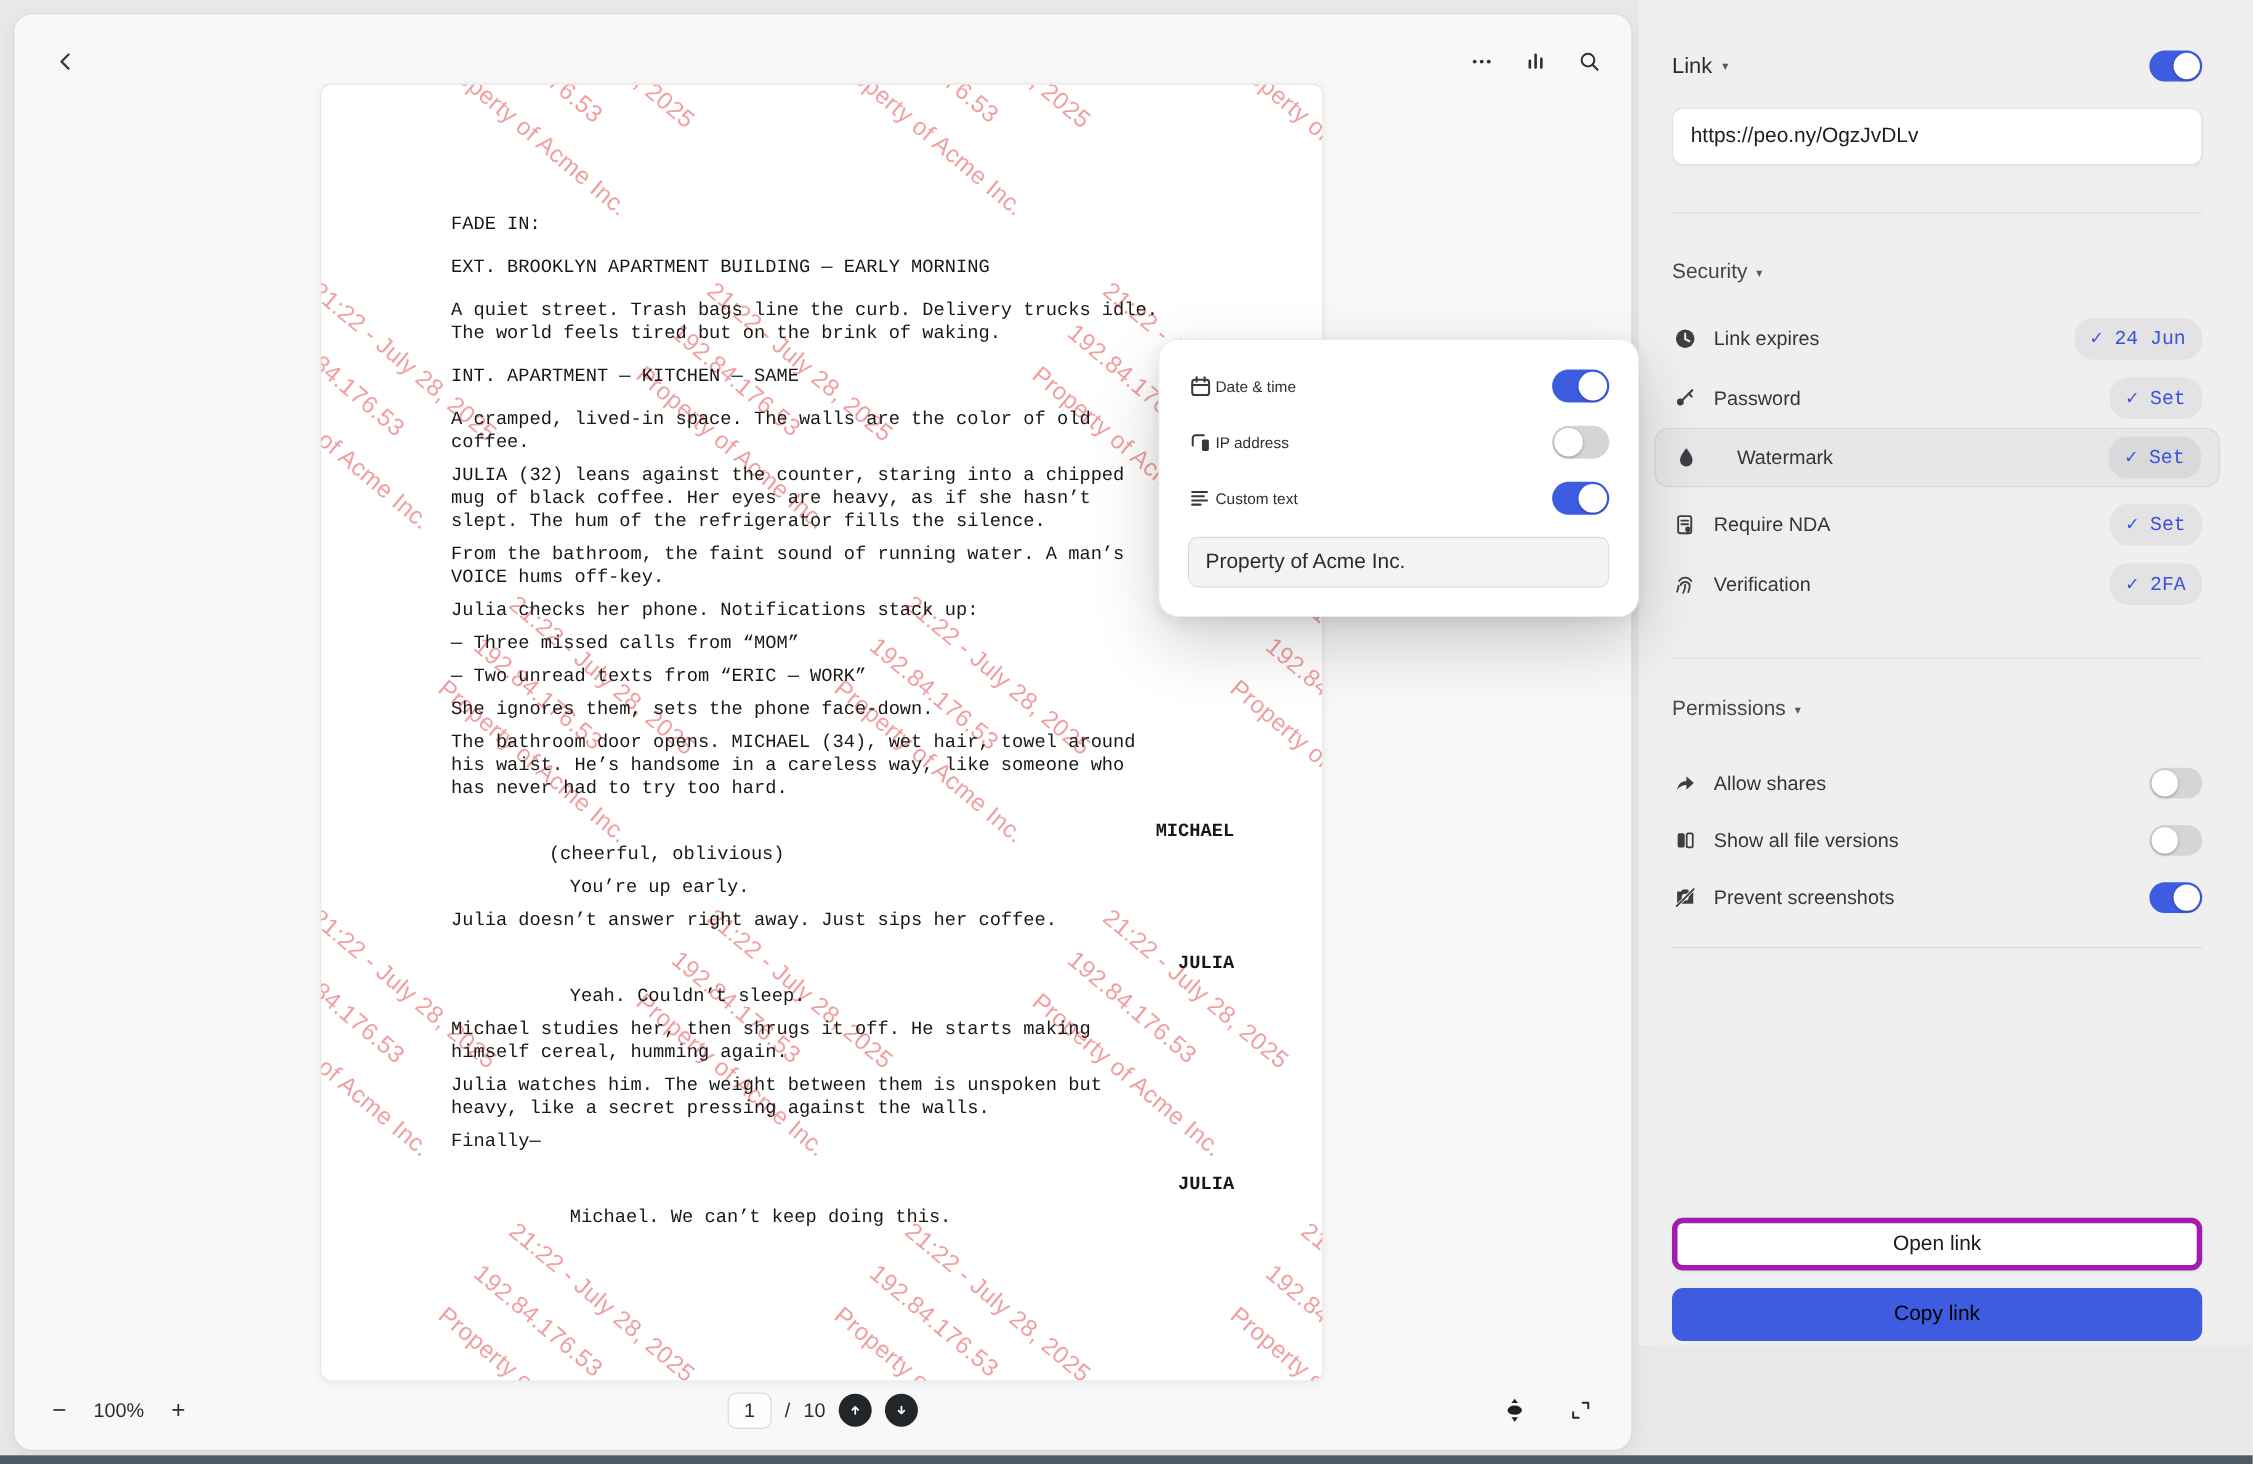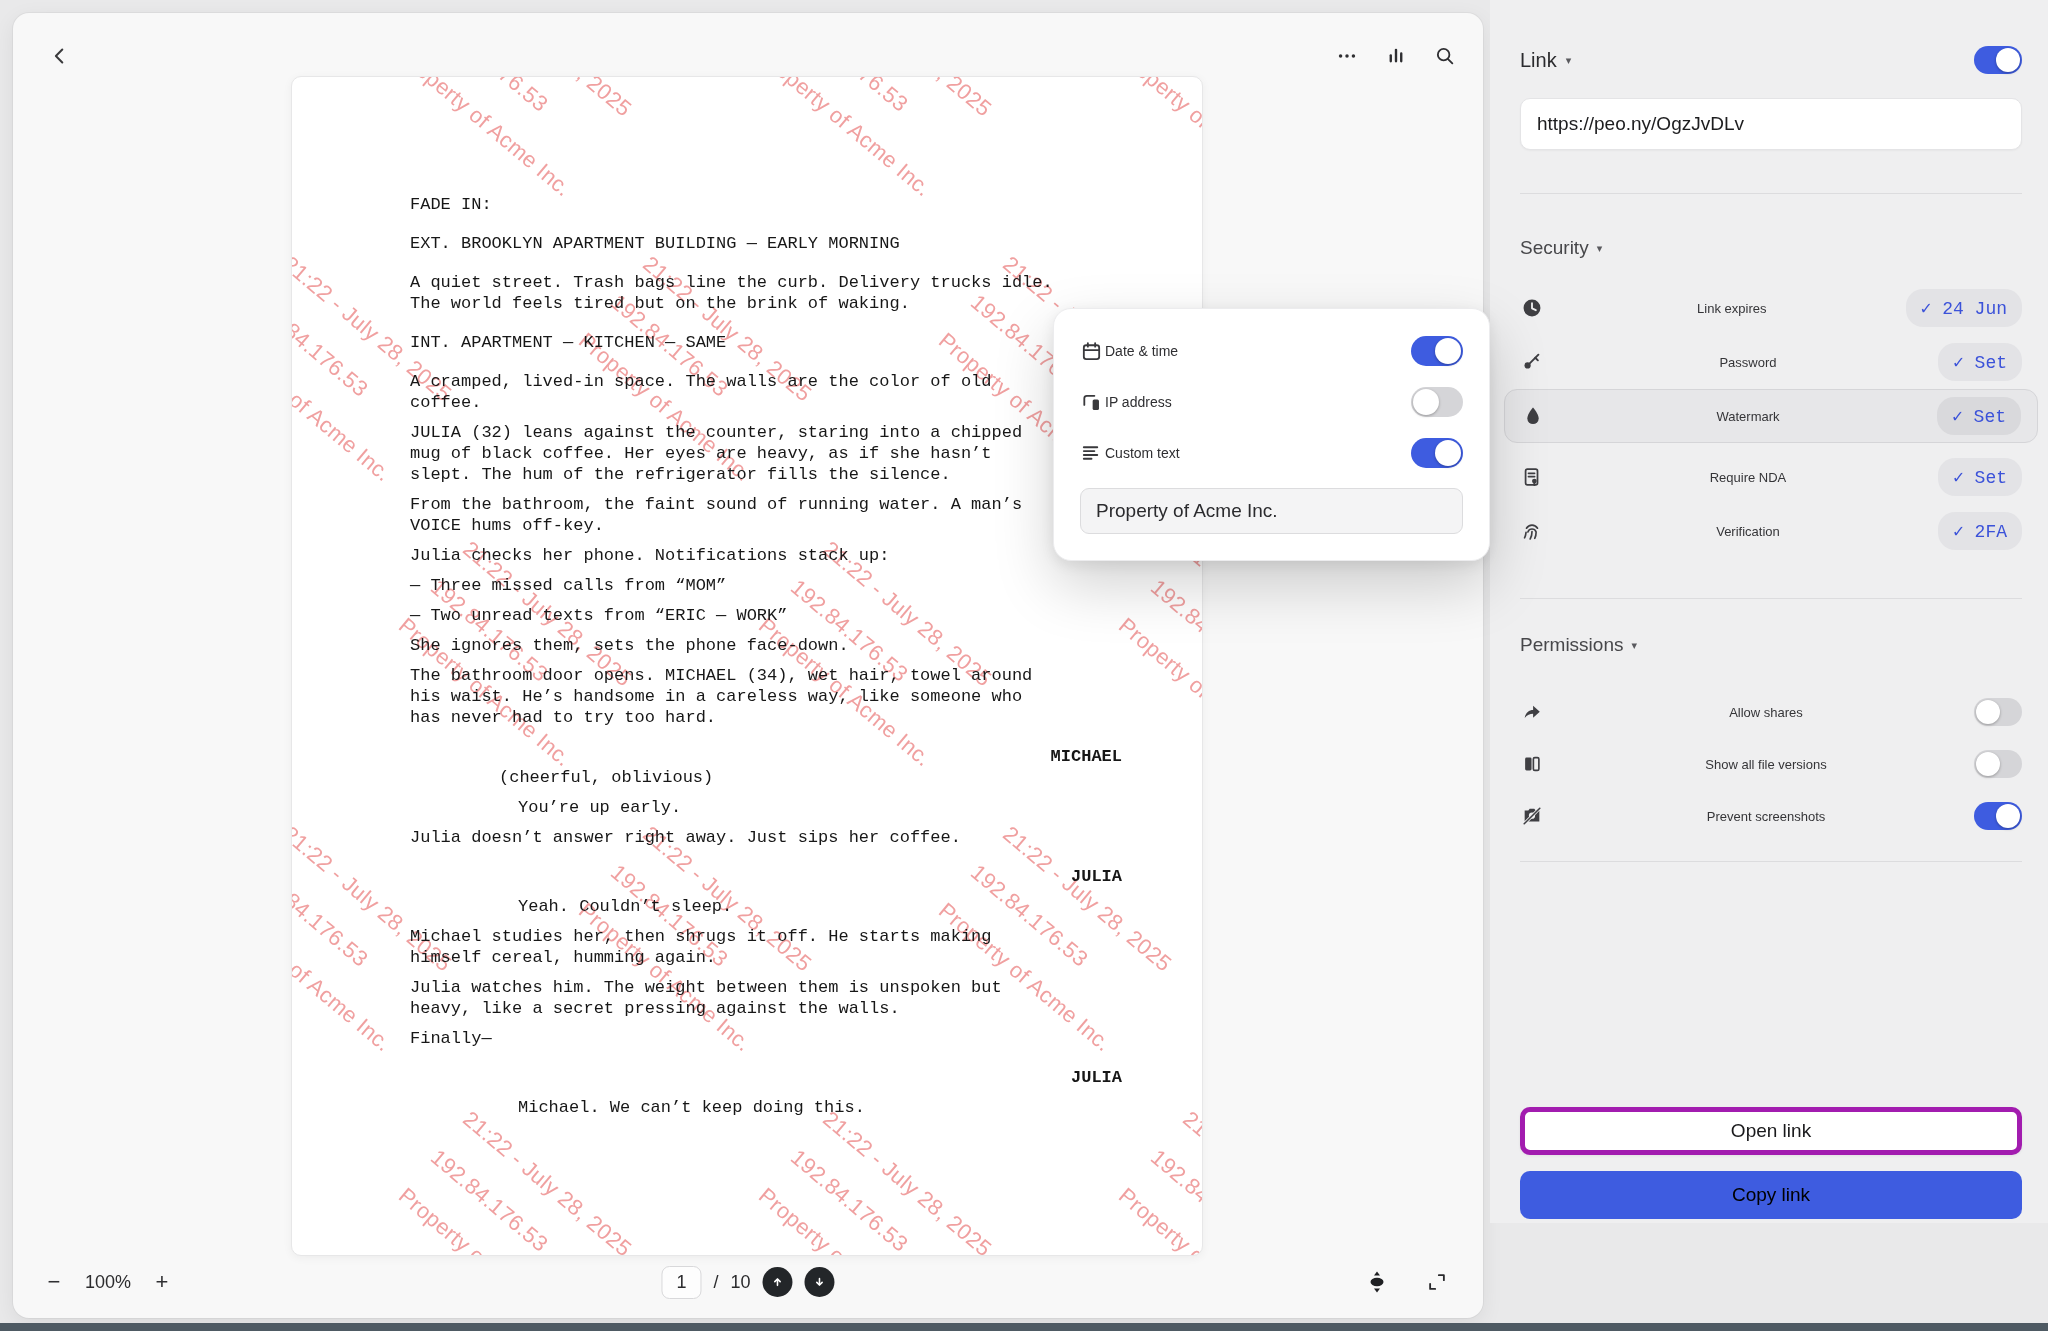--- a/index.html
+++ b/index.html
@@ -92,40 +92,40 @@
     background:#ffffff; box-shadow:0 1px 3px rgba(0,0,0,.3); transition:none;
   }
   .tgl.on { background:#3e5ce0; }
   .tgl.on .knob { left:auto; right:2px; }
   .tgl.lg { width:52px; height:30px; border-radius:15px; }
   .tgl.lg .knob { width:26px; height:26px; }
 
   
   .sidebar {
     position:absolute; left:1490px; top:0; width:558px; height:1223px;
-    padding:0 26px 0 30px; background:#efeff0;
+    padding:0 46px 0 30px; background:#efeff0;
     display:flex; flex-direction:column;
   }
   .sb-link-row { margin-top:44px; display:flex; align-items:center; justify-content:space-between; height:32px; }
   .sb-h { display:flex; align-items:center; gap:9px; font-size:20px; color:#2b2b2e; }
   .caret { font-size:11px; color:#5a5a5e; }
   .url-input {
     margin-top:22px; height:52px; background:#ffffff; border:1px solid #e4e4e6; border-radius:10px;
     padding:0 16px; font-size:19px; color:#1d1d1f; width:100%;
     box-shadow:0 1px 2px rgba(0,0,0,.04);
     font-family:"Liberation Sans",sans-serif;
   }
   .divider { height:1px; background:#dcdcde; width:100%; }
   .d1 { margin-top:43px; } .d2 { margin-top:47px; } .d3 { margin-top:25px; }
   .section-h { display:flex; align-items:center; gap:8px; font-size:19px; color:#47474a; }
   .sec-h1 { margin-top:43px; } .sec-h2 { margin-top:35px; }
   .s-row { display:flex; align-items:center; height:40px; margin-top:14px; cursor:pointer; }
   .s-row:first-of-type { margin-top:0; }
   .s-row .ric { width:24px; display:flex; justify-content:center; color:#3f3f43; }
-  .s-row .rlbl { margin-left:14px; font-size:13px; color:#353538; flex:1;text-align:center; }
+  .s-row .rlbl { margin-left:14px; font-size:18px; color:#353538; flex:1; }
   .badge {
     background:#e3e3e6; color:#3b52d9; border:none; cursor:pointer;
     font-size:18px; padding:8px 15px; border-radius:17px;
     font-family:Liberation Mono, monospace;
   }
   .s-row.hl {
     margin:7px -16px; padding:7px 16px; height:54px;
     background:#e7e7e9; border:1px solid #d5d5d8; border-radius:13px;gap:20px;
   }
   .s-row.hl .badge { background:#d9d9dc; }

